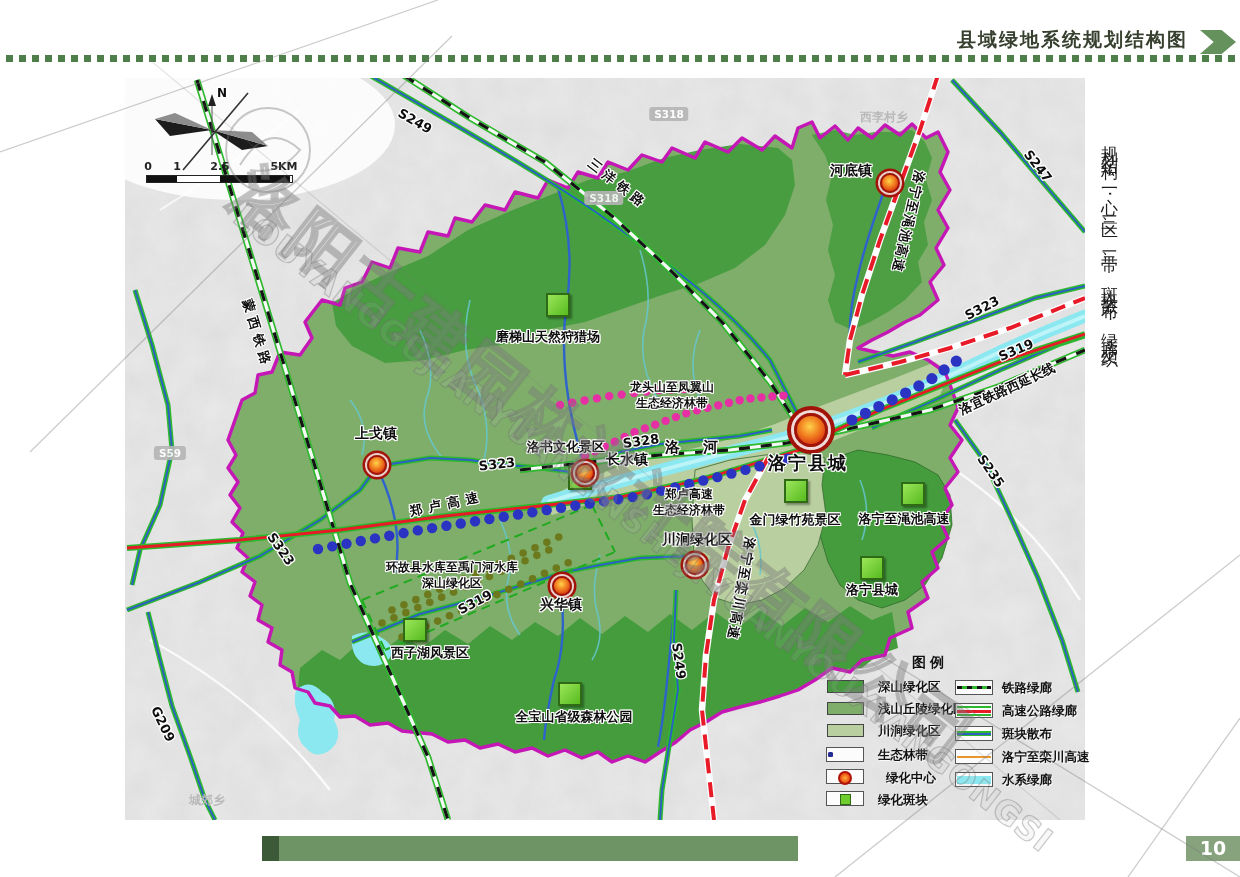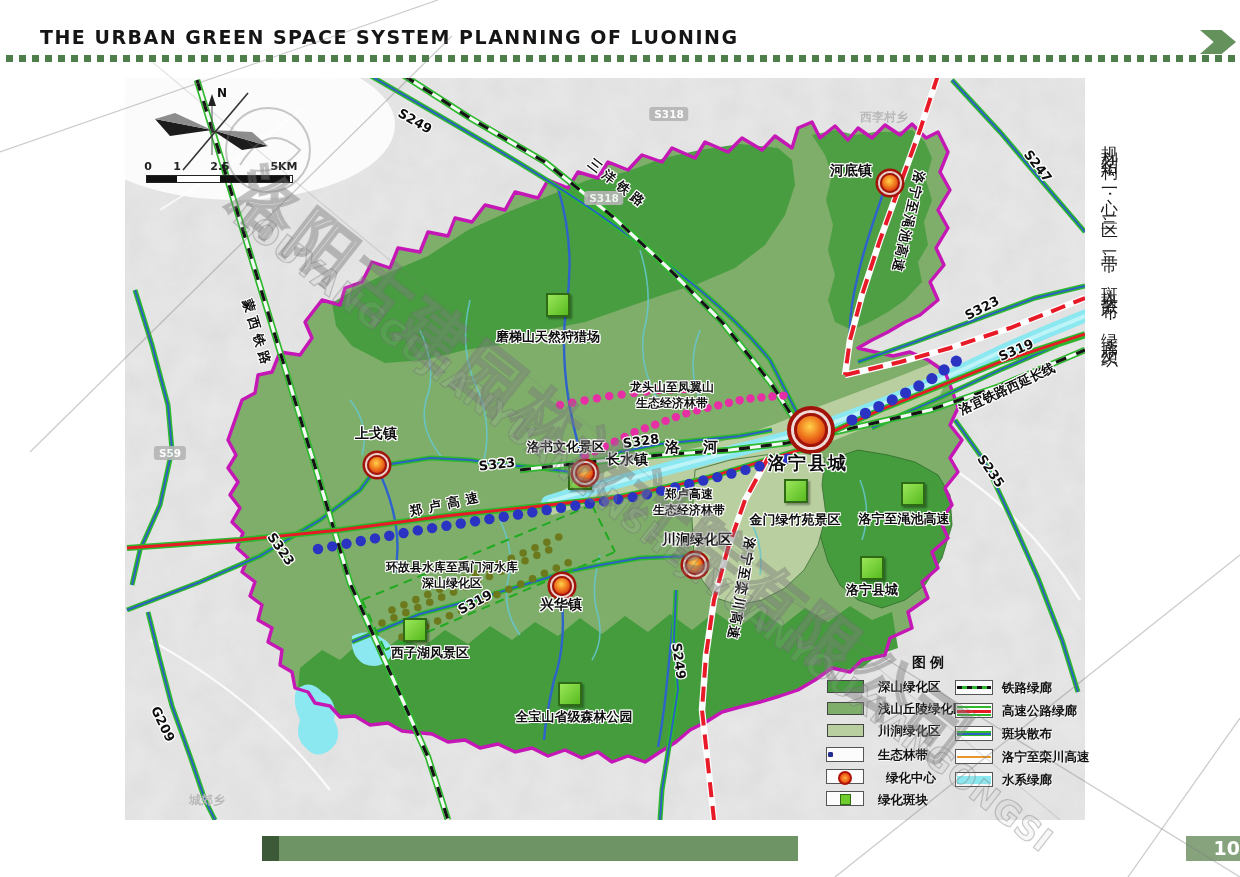--- a/index.html
+++ b/index.html
@@ -16,21 +16,21 @@
   .hdr-dashes{position:absolute;left:6px;top:55px;width:1234px;height:7px;z-index:30;
           background:repeating-linear-gradient(90deg,#4e7f4b 0 7px,rgba(255,255,255,0) 7px 13px);}
   
   .side-note{position:absolute;left:1099px;top:132px;height:470px;writing-mode:vertical-rl;
           font-size:17px;font-weight:500;color:#1c1c1c;letter-spacing:6px;z-index:30}
   .ft-green{position:absolute;left:262px;top:836px;width:536px;height:25px;background:#6e9466;z-index:30}
   .ft-cap{position:absolute;left:0;top:0;width:17px;height:25px;background:#3c5a38}
   .ft-black{position:absolute;left:826px;top:836px;width:305px;height:25px;background:#161616;color:#fff;
           font-size:17px;font-weight:bold;letter-spacing:2px;text-align:center;line-height:25px;z-index:30}
   .ft-page{position:absolute;left:1186px;top:836px;width:54px;height:25px;background:#87a37d;color:#fff;
-          font-size:19px;font-weight:bold;text-align:right;line-height:25px;z-index:30}
+          font-size:19px;font-weight:bold;text-align:center;line-height:25px;z-index:30}
   
   .mlbl{position:absolute;transform:translate(-50%,-50%);font-size:13px;font-weight:bold;color:#0d0d0d;
         white-space:nowrap;z-index:20;
         text-shadow:1px 0 0 #fff,-1px 0 0 #fff,0 1px 0 #fff,0 -1px 0 #fff,1px 1px 0 #fff,-1px -1px 0 #fff,1px -1px 0 #fff,-1px 1px 0 #fff;}
   .town{font-size:14px}
   .city{font-size:18px;letter-spacing:2px}
   .belt2{font-size:12px;line-height:1.35;text-align:center;white-space:nowrap}
   .river{font-size:15px;letter-spacing:9px}
   .badge{position:absolute;transform:translate(-50%,-50%);background:#b5b5b5;color:#fff;font-size:10.5px;
         font-weight:bold;border-radius:3px;padding:1px 5px;opacity:.9;z-index:12;white-space:nowrap}
@@ -326,21 +326,21 @@
           <circle cx="508.8371322451888" cy="589.304851676255" r="3.8" fill="#6c7a1d"></circle>
           <circle cx="520.7033073208557" cy="583.9950691320302" r="3.8" fill="#6c7a1d"></circle>
           <circle cx="532.5659285395501" cy="578.6773423788223" r="3.8" fill="#6c7a1d"></circle>
           <circle cx="544.4285497582445" cy="573.3596156256145" r="3.8" fill="#6c7a1d"></circle>
           <circle cx="556.2911709769388" cy="568.0418888724067" r="3.8" fill="#6c7a1d"></circle>
           <circle cx="568.1537921956332" cy="562.7241621191989" r="3.8" fill="#6c7a1d"></circle>
         </g>
     </g>
   </svg>
 
-  <div class="hdr-en">THE URBAN GREEN SPACE SYSTEM PLANNING OF LUONING</div>
+  <div class="hdr-cn">县域绿地系统规划结构图</div>
   <div class="hdr-chevron"></div>
   <div class="hdr-dashes"></div>
 
   <svg width="170" height="110" viewBox="0 0 170 110" style="position:absolute;left:130px;top:80px;z-index:26">
     <line x1="82" y1="20" x2="82" y2="75" stroke="#555" stroke-width="1"></line>
     <polygon points="82,14 78,26 86,26" fill="#222"></polygon>
     <path d="M25,39 L82,50 L40,56 Z" fill="#1c1c1c"></path>
     <path d="M25,39 L82,50 L45,33 Z" fill="#8d8d8d"></path>
     <path d="M138,66 L82,50 L112,70 Z" fill="#1c1c1c"></path>
     <path d="M138,66 L82,50 L122,52 Z" fill="#8d8d8d"></path>

